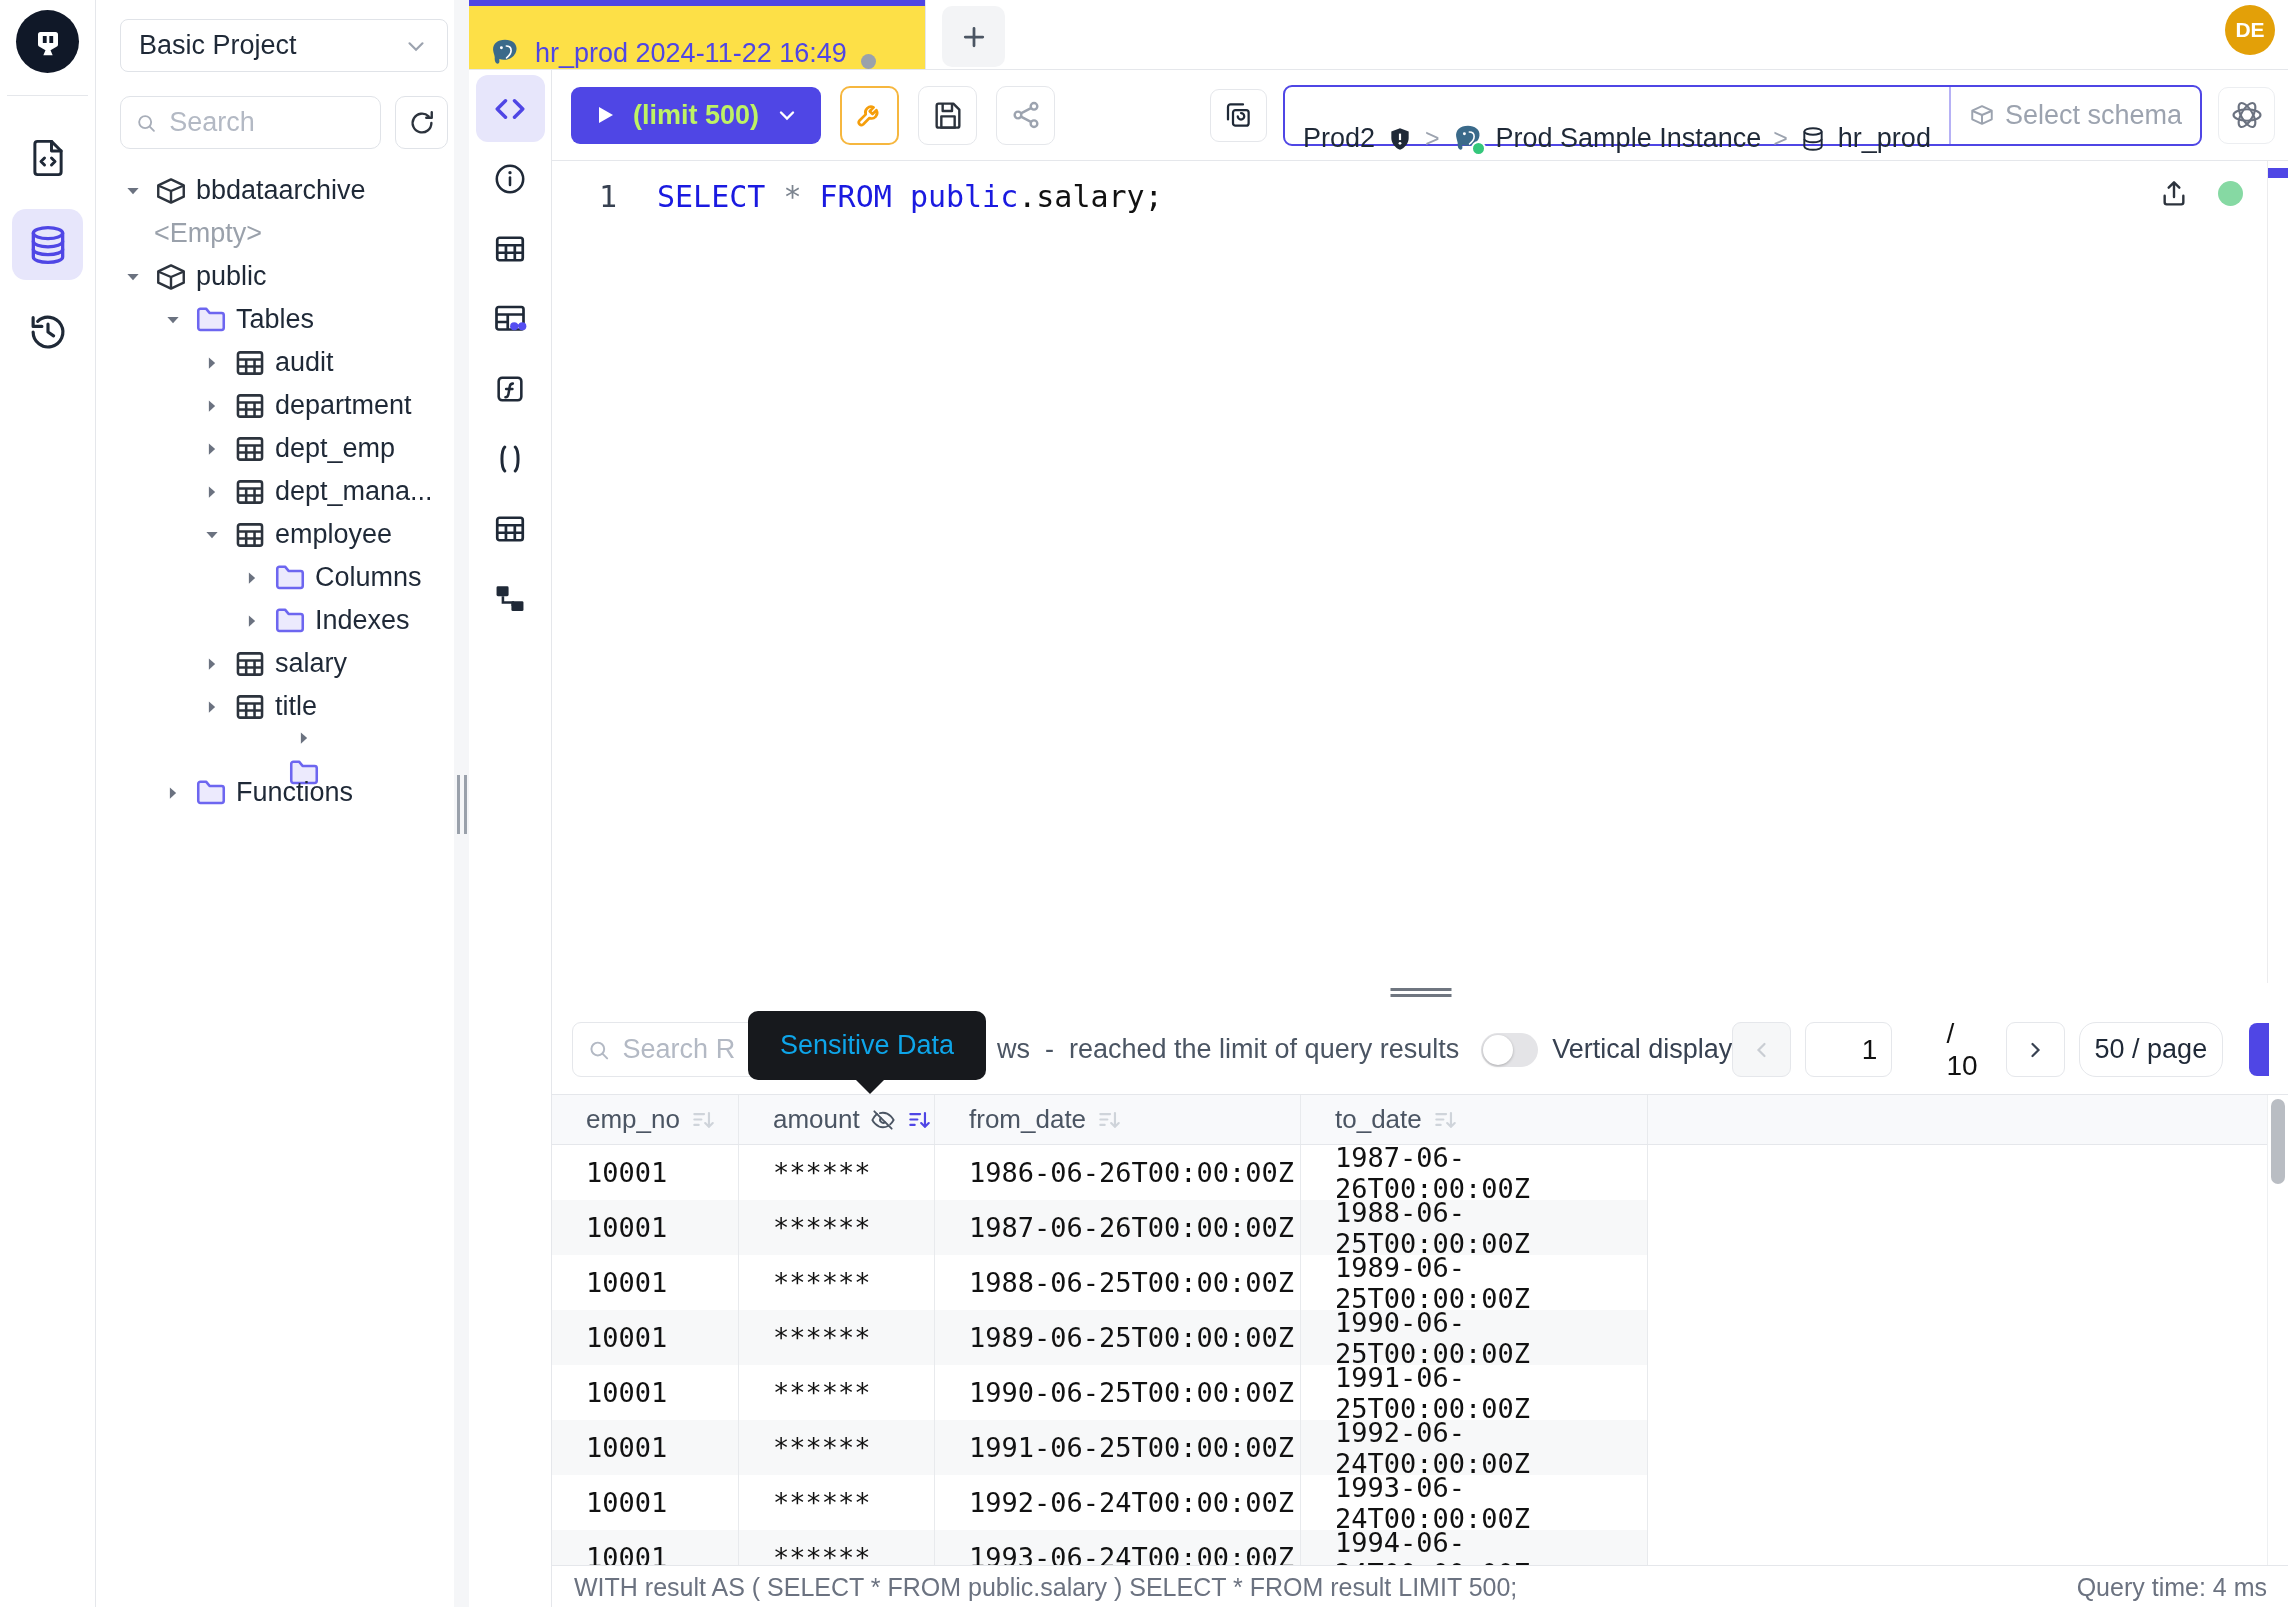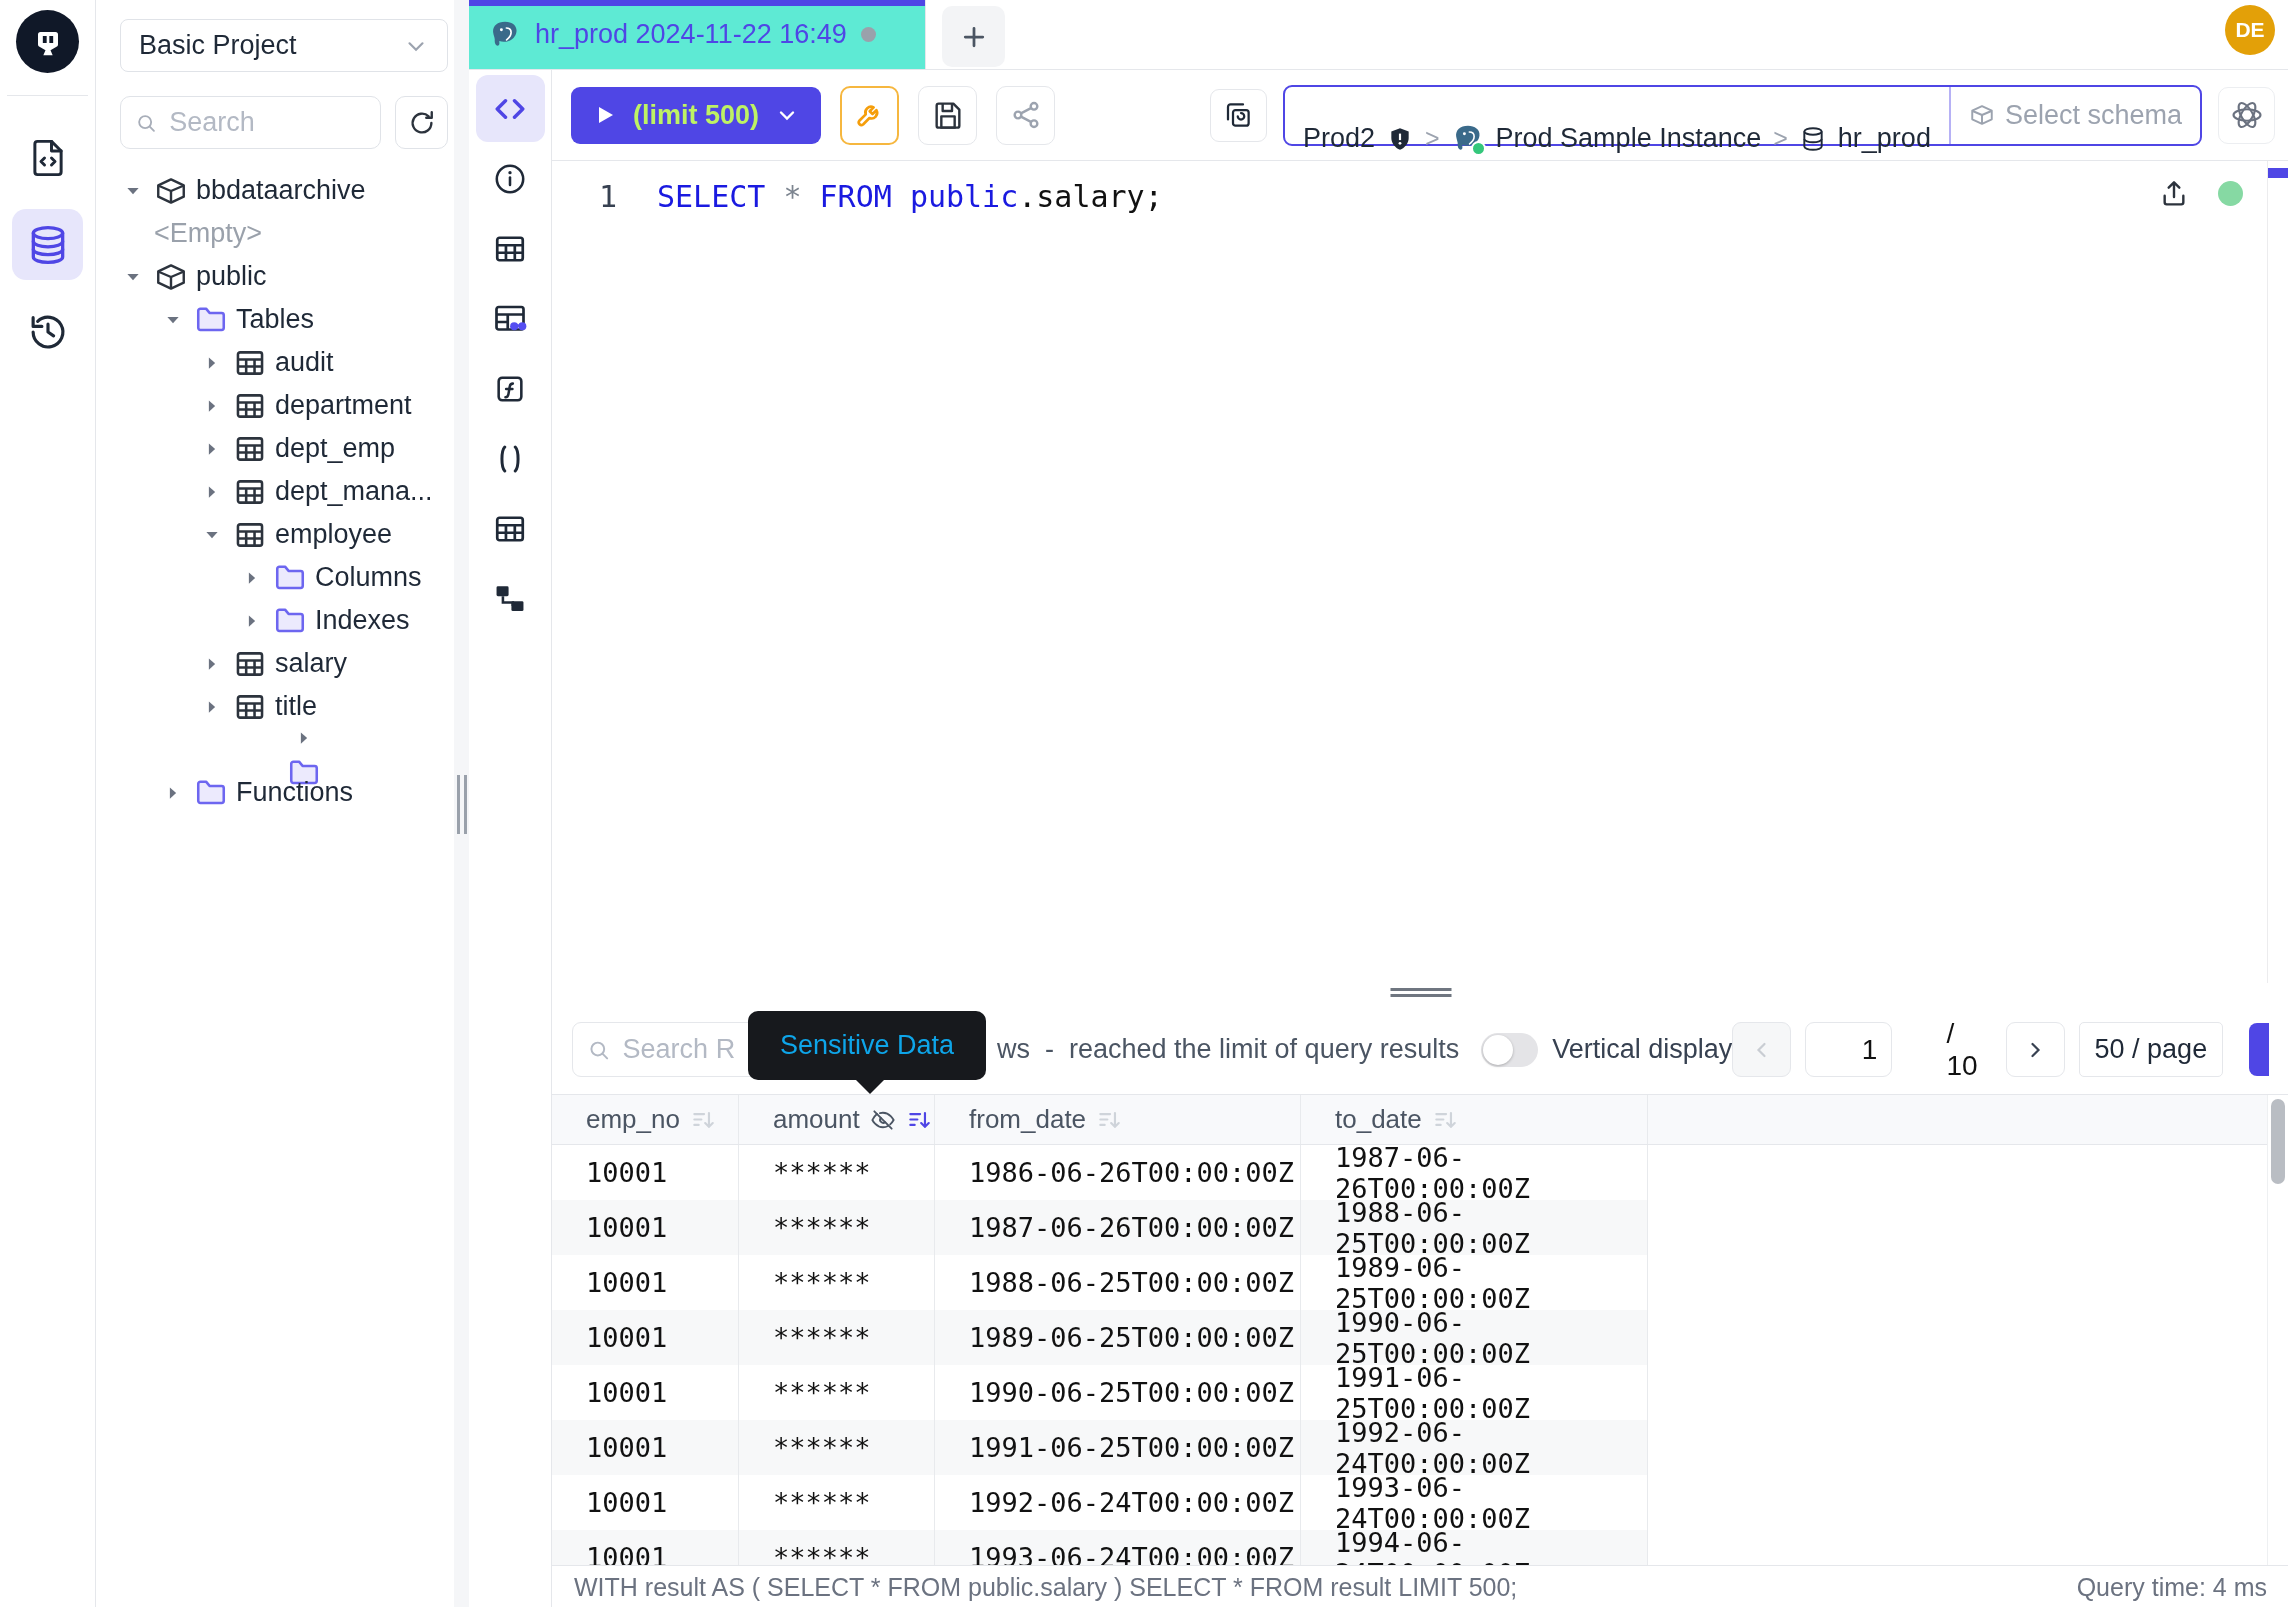--- a/index.html
+++ b/index.html
@@ -35,21 +35,21 @@
   .tree-label{overflow:hidden;text-overflow:ellipsis;}
   .tree-label.muted{color:#9aa1ab;}
 
   
   .gutter-v{width:15px;background:#f5f6f8;position:relative;flex:none;}
   .handle-v{position:absolute;top:775px;left:3px;width:10px;height:59px;border-left:3px solid #9aa1ab;border-right:3px solid #9aa1ab;}
 
   
   .main{flex:1;display:flex;flex-direction:column;min-width:0;}
   .tabstrip{height:70px;border-bottom:1px solid var(--border);display:flex;position:relative;flex:none;}
-  .tab-active{width:457px;position:relative;display:flex;align-items:center;gap:14px;padding:0 20px;border-right:1px solid var(--border);background:#5eead4;}
+  .tab-active{width:457px;position:relative;display:flex;align-items:flex-end;gap:14px;padding:0 20px;border-right:1px solid var(--border);background:#fde047;}
   .tab-active::before{content:"";position:absolute;top:0;left:0;right:0;height:6px;background:var(--accent);}
   .tab-title{color:var(--accent);font-size:27px;font-weight:500;white-space:nowrap;}
   .dirty-dot{width:15px;height:15px;border-radius:50%;background:#9aa1ab;flex:none;}
   .tab-new{width:63px;height:61px;margin:6px 0 0 16px;background:#f3f4f6;border-radius:10px;display:flex;align-items:center;justify-content:center;color:#4b5563;}
   .avatar{position:absolute;right:14px;top:5px;width:50px;height:50px;border-radius:50%;background:#e3a008;color:#fff;font-size:21px;font-weight:700;display:flex;align-items:center;justify-content:center;}
 
   .main-body{flex:1;display:flex;min-height:0;}
   .iconstrip{width:83px;flex:none;border-right:1px solid var(--border);display:flex;flex-direction:column;align-items:center;padding-top:5px;}
   .strip-btn{width:69px;height:67px;border-radius:12px;display:flex;align-items:center;justify-content:center;margin-bottom:3px;color:#1f2937;}
   .strip-btn.active{background:var(--accent-soft);color:var(--accent);}
@@ -96,21 +96,21 @@
   .notice{display:flex;align-items:center;gap:15px;margin-left:14px;color:#4b5563;font-size:27px;white-space:nowrap;}
   .switch{width:57px;height:34px;border-radius:17px;background:#e4e4e7;position:relative;margin-left:22px;flex:none;}
   .switch .knob{position:absolute;left:2px;top:2px;width:30px;height:30px;border-radius:50%;background:#fff;box-shadow:0 1px 3px rgba(0,0,0,.25);}
   .vd-label{margin-left:14px;font-size:27px;color:#374151;white-space:nowrap;}
   .pager{margin-left:auto;display:flex;align-items:center;gap:14px;}
   .pg-btn{width:61px;height:55px;border:1px solid var(--border);border-radius:9px;display:flex;align-items:center;justify-content:center;background:#fff;}
   .pg-btn.prev{background:#f6f7f8;color:#c9cdd3;}
   .pg-btn.next{color:#374151;}
   .pg-input{width:87px;height:55px;border:1px solid var(--border);border-radius:9px;text-align:right;padding-right:14px;font-size:28px;font-family:inherit;color:#111;}
   .pg-total{font-size:28px;color:#111;margin-left:40px;}
-  .pg-size{width:149px;height:55px;border:1px solid var(--border);border-radius:5px;display:flex;align-items:center;justify-content:center;font-size:27px;}
+  .pg-size{width:149px;height:55px;border:1px solid var(--border);border-radius:17px;display:flex;align-items:center;justify-content:center;font-size:27px;}
   .export-stub{width:20px;height:53px;border-radius:8px 0 0 8px;background:var(--accent);margin-left:12px;flex:none;}
 
   .table-wrap{flex:1;position:relative;overflow:hidden;border-top:1px solid var(--border);}
   .thead{display:flex;height:50px;background:#f8f9fb;border-bottom:1px solid var(--border);}
   .th{display:flex;align-items:center;gap:10px;padding-left:34px;font-size:26px;color:#4b5563;border-right:1px solid var(--border2);}
   .tr{display:flex;height:55px;}
   .td{display:flex;align-items:center;padding-left:34px;border-right:1px solid var(--border2);font-family:"DejaVu Sans Mono",monospace;font-size:27px;color:#111;}
   .tr.alt .td:not(.c4){background:#f7f8f9;}
   .c0{width:187px;flex:none;}
   .c1{width:196px;flex:none;}

